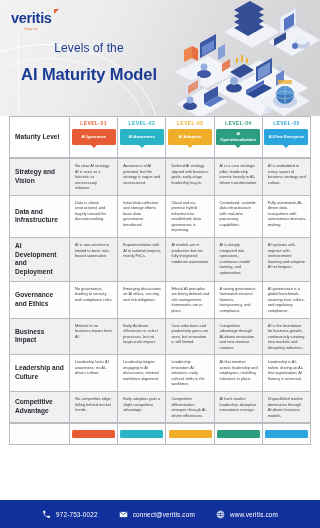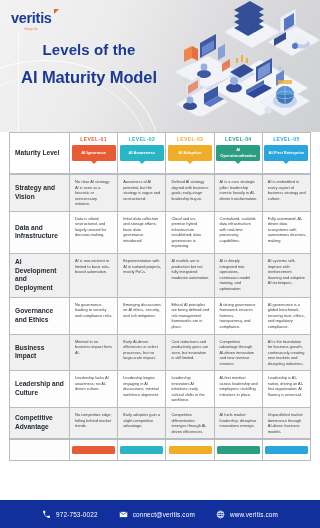--- a/index.html
+++ b/index.html
@@ -7,21 +7,21 @@
   body {
     font-family:"Liberation Sans", sans-serif;
     background:#ffffff;
     overflow:hidden;
     position:relative;
   }
 
   
   .header {
     position:relative;
-    width:320px; height:132px;
+    width:320px; height:116px;
     background:linear-gradient(115deg,#f2f2f3 0%,#ececed 32%,#dcdcde 62%,#cfd0d2 100%);
     overflow:hidden;
   }
   .hdr-arc {
     position:absolute; left:-70px; bottom:-118px;
     width:230px; height:190px;
     border:1px solid rgba(255,255,255,.85);
     border-radius:50%;
     background:transparent;
   }
@@ -46,21 +46,21 @@
     width:0; height:0;
     border-left:5px solid #e8622e;
     border-bottom:5px solid transparent;
   }
   .logo-sub {
     font-size:2.6px; color:#e8622e; letter-spacing:.25px;
     margin-top:1px; text-align:center;
   }
 
   .title-wrap { position:absolute; left:0; top:41px; width:178px; text-align:center; }
-  .title-sm { font-size:15px; font-weight:700; color:#1b3a93; letter-spacing:.1px; }
+  .title-sm { font-size:12px; font-weight:400; color:#1b3a93; letter-spacing:.1px; }
   .title-lg { font-size:16.5px; font-weight:700; color:#1b3a93; margin-top:10px; letter-spacing:-.1px; }
 
   
   .iso { position:absolute; right:0; top:0; width:152px; height:116px; }
 
   
   .table { width:320px; padding:0 9px; background:#fff; }
   .trow { display:flex; width:302px; }
   .rowlabel {
     width:61px; flex:0 0 61px;

